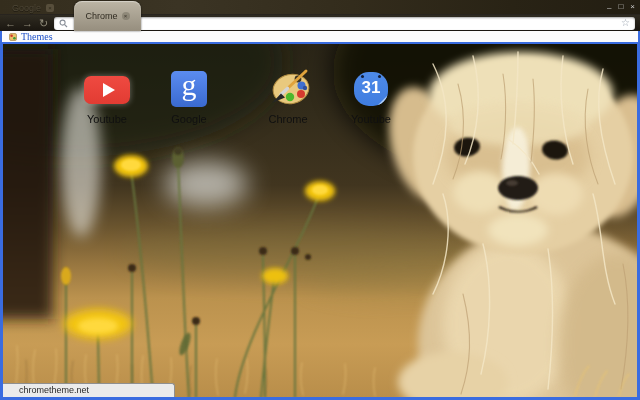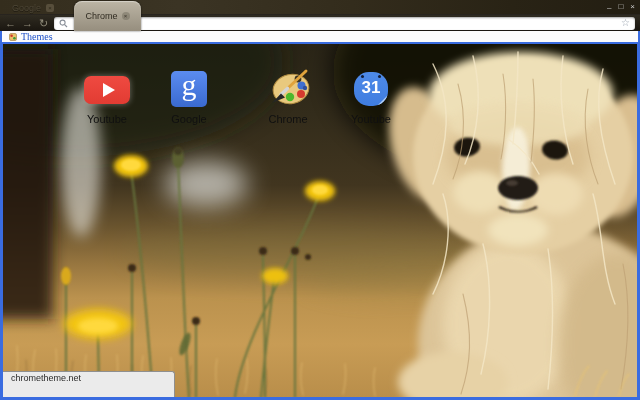--- a/index.html
+++ b/index.html
@@ -57,23 +57,23 @@
     background:linear-gradient(#5b8cf0,#3a6ad0);display:flex;align-items:center;justify-content:center}
   .gg-letter{font-family:"Liberation Serif",serif;font-size:30px;color:#fff;transform:translateY(-4px)}
 
   .ca-icon{position:relative;width:34px;height:34px;border-radius:15px;margin-bottom:2px;
     background:linear-gradient(#4e8ae8,var(--calendar-blue));overflow:hidden}
   .ca-dot{position:absolute;top:3px;width:3px;height:3px;border-radius:50%;background:#131e3a}
   .ca-dot.l{left:7px}.ca-dot.r{right:7px}
   .ca-num{position:absolute;left:0;right:0;top:6px;text-align:center;font-size:17px;font-weight:bold;color:#fff}
   .ca-fold{position:absolute;right:0;bottom:0;width:0;height:0;border-bottom:11px solid #b7d2f6;border-left:11px solid transparent}
 
-  .status-bubble{position:absolute;left:0;bottom:0;width:172px;height:26px;background:#ebebeb;z-index:3;
+  .status-bubble{position:absolute;left:0;bottom:0;width:172px;height:14px;background:#ebebeb;z-index:3;
     border:1px solid #8f8f8f;border-left:0;border-bottom:0;border-top-right-radius:3px;
-    font-size:9px;line-height:12px;color:#2b2b2b;padding-left:8px}
+    font-size:9px;line-height:12px;color:#2b2b2b;padding-left:16px}
 </style>
 </head>
 <body>
 
 <div class="window">
 
   <div class="tabstrip">
     <div class="tab-bg">
       <span class="tab-label">Google</span>
       <span class="tab-close-bg">×</span>

